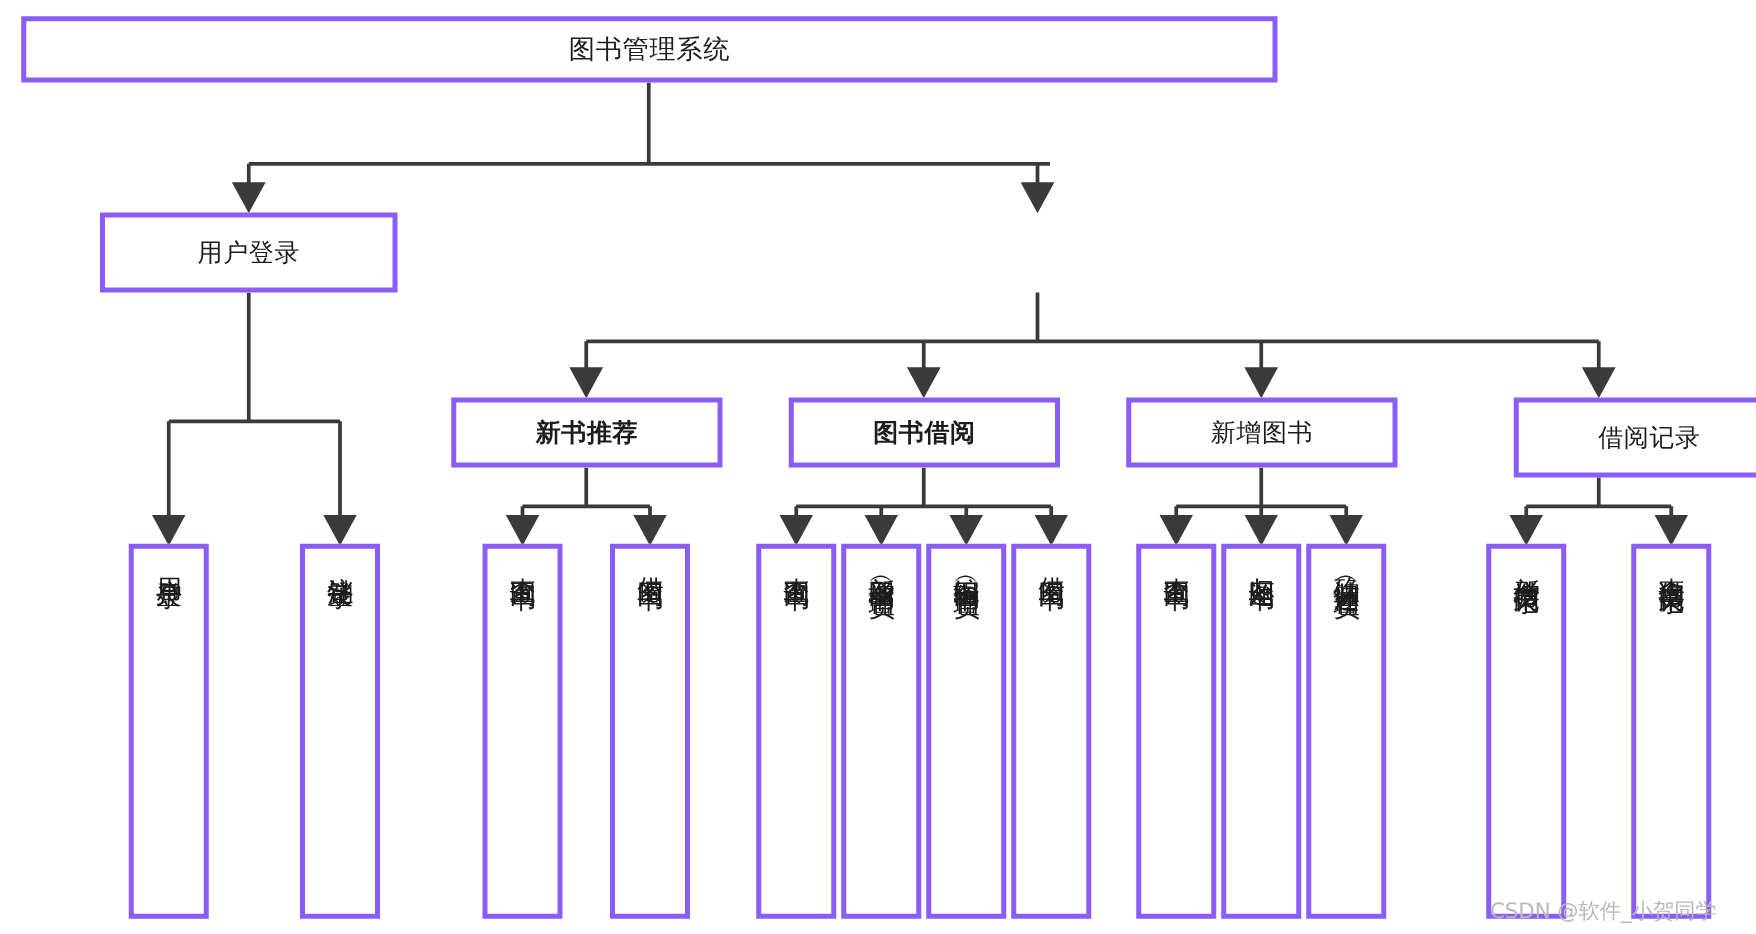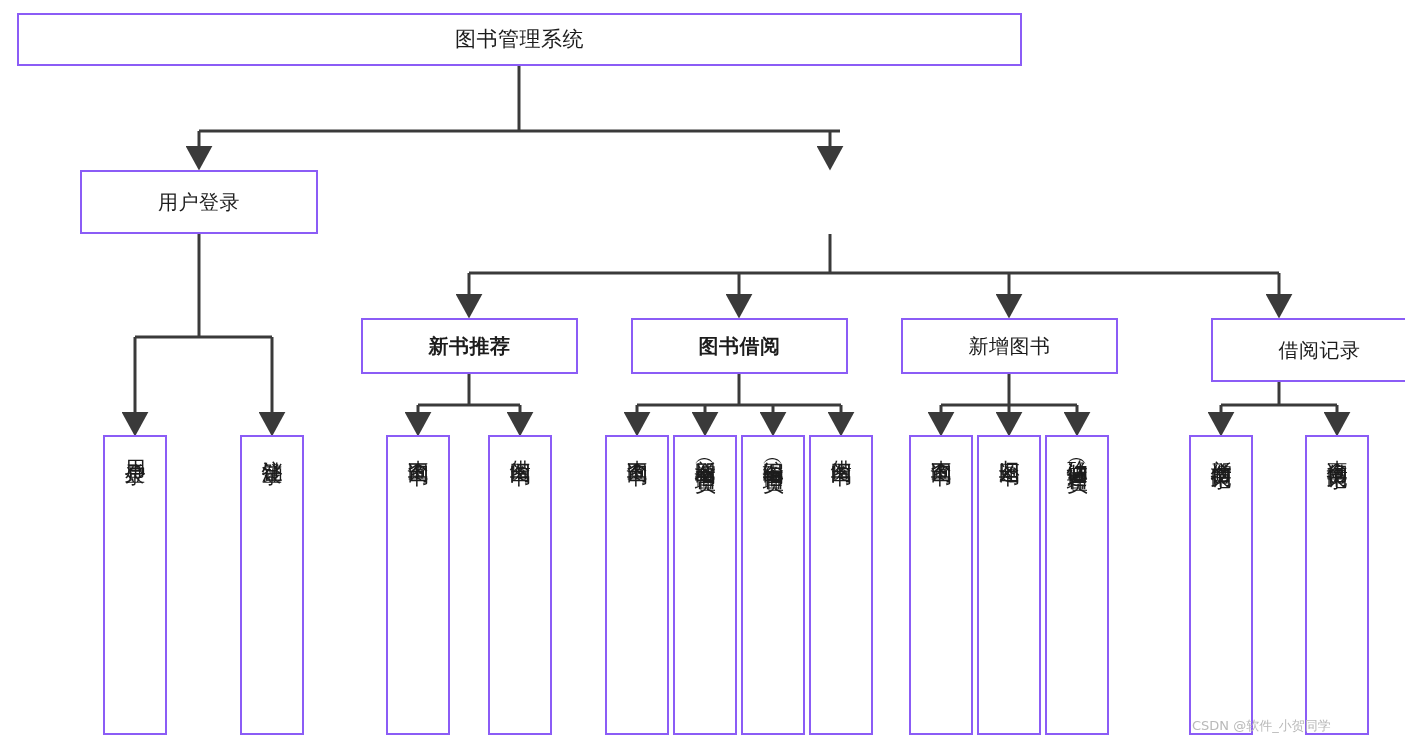--- a/index.html
+++ b/index.html
@@ -23,21 +23,21 @@
     left: 0;
     top: 0;
     width: 1405px;
     height: 747px;
     pointer-events: none;
   }
   .node {
     position: absolute;
     box-sizing: border-box;
     background: #ffffff;
-    border: 2px solid #8b5cf6;
+    border: 4px solid #8b5cf6;
     display: flex;
     align-items: center;
     justify-content: center;
     text-align: center;
     z-index: 2;
   }
   .node .label {
     font-size: 20px;
     line-height: 1.15;
     color: #1c1c1c;
@@ -52,21 +52,21 @@
   .node.vert .label {
     writing-mode: vertical-rl;
     text-orientation: upright;
     font-size: 21px;
     line-height: 1.08;
     letter-spacing: 2px;
     white-space: nowrap;
   }
   .watermark {
     position: absolute;
-    font-size: 13px;
+    font-size: 17px;
     color: #b9b9b9;
     white-space: nowrap;
     z-index: 5;
     font-family: "DejaVu Sans", "Liberation Sans", sans-serif;
   }
 </style>
 </head>
 <body>
 
 <div id="canvas">

